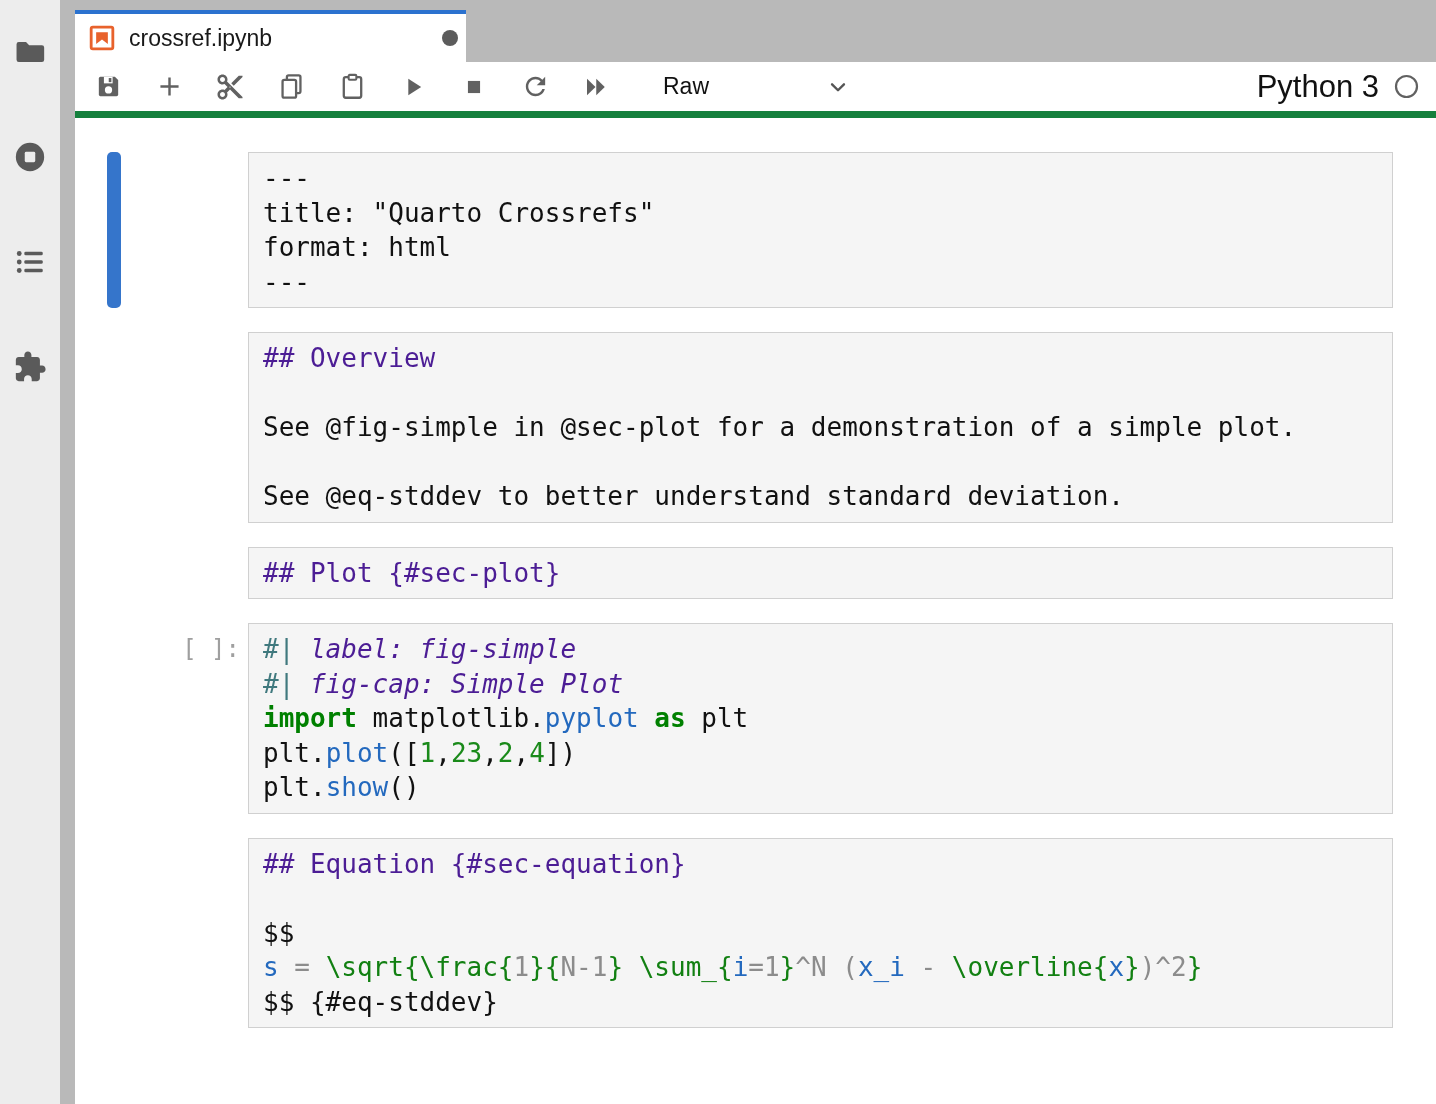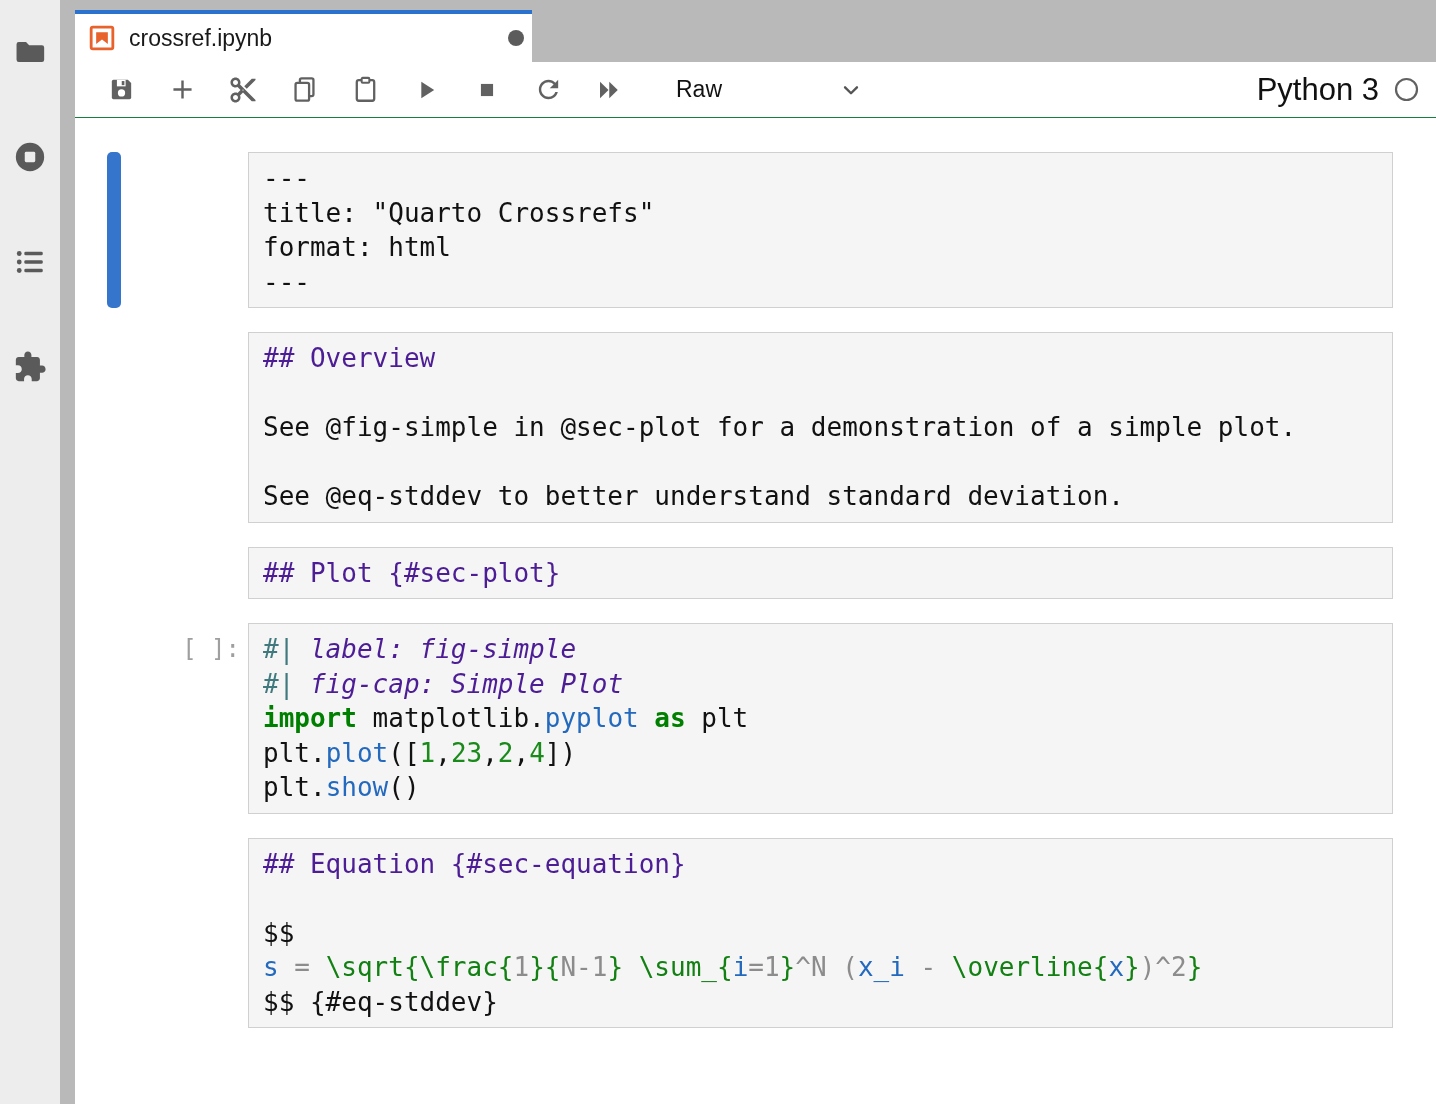--- a/index.html
+++ b/index.html
@@ -10,27 +10,27 @@
   
   .activitybar { width:60px; background:#ededed; flex:none;
                  display:flex; flex-direction:column; align-items:center; padding-top:35px; }
   .act-icon { width:34px; height:34px; margin-bottom:71px; display:flex;
               align-items:center; justify-content:center; cursor:pointer; }
   .divider { width:15px; background:#b9b9b9; flex:none; }
 
   
   .main { flex:1; display:flex; flex-direction:column; min-width:0; }
   .tabbar { height:62px; background:#b9b9b9; flex:none; display:flex; align-items:flex-end; }
-  .tab { width:457px; height:52px; background:#fff; border-top:4px solid #2b72cf;
+  .tab { width:391px; height:52px; background:#fff; border-top:4px solid #2b72cf;
          display:flex; align-items:center; padding:0 8px 0 14px; }
   .tab-title { font-size:23px; color:#191919; margin-left:14px; white-space:nowrap; }
   .dirty-dot { width:16px; height:16px; border-radius:50%; background:#5c5c5c; margin-left:auto; }
 
-  .toolbar { height:56px; background:#fff; border-bottom:1px solid #15803d; flex:none;
-             display:flex; align-items:center; padding-left:31px; }
+  .toolbar { height:56px; background:#fff; border-bottom:7px solid #15803d; flex:none;
+             display:flex; align-items:center; padding-left:18px; }
   .tbtn { width:30px; height:30px; margin-right:31px; display:flex;
           align-items:center; justify-content:center; cursor:pointer; flex:none; }
   .celltype { font-size:23px; color:#111; margin-left:21px; cursor:pointer; }
   .chev { margin-left:116px; cursor:pointer; display:flex; align-items:center; }
   .tb-spacer { flex:1; }
   .kernel-name { font-size:31px; color:#111; cursor:pointer; }
   .kernel-status { margin:0 16px 0 14px; display:flex; align-items:center; cursor:pointer; }
 
   
   .content { flex:1; background:#fff; padding-top:34px; overflow:hidden; }

